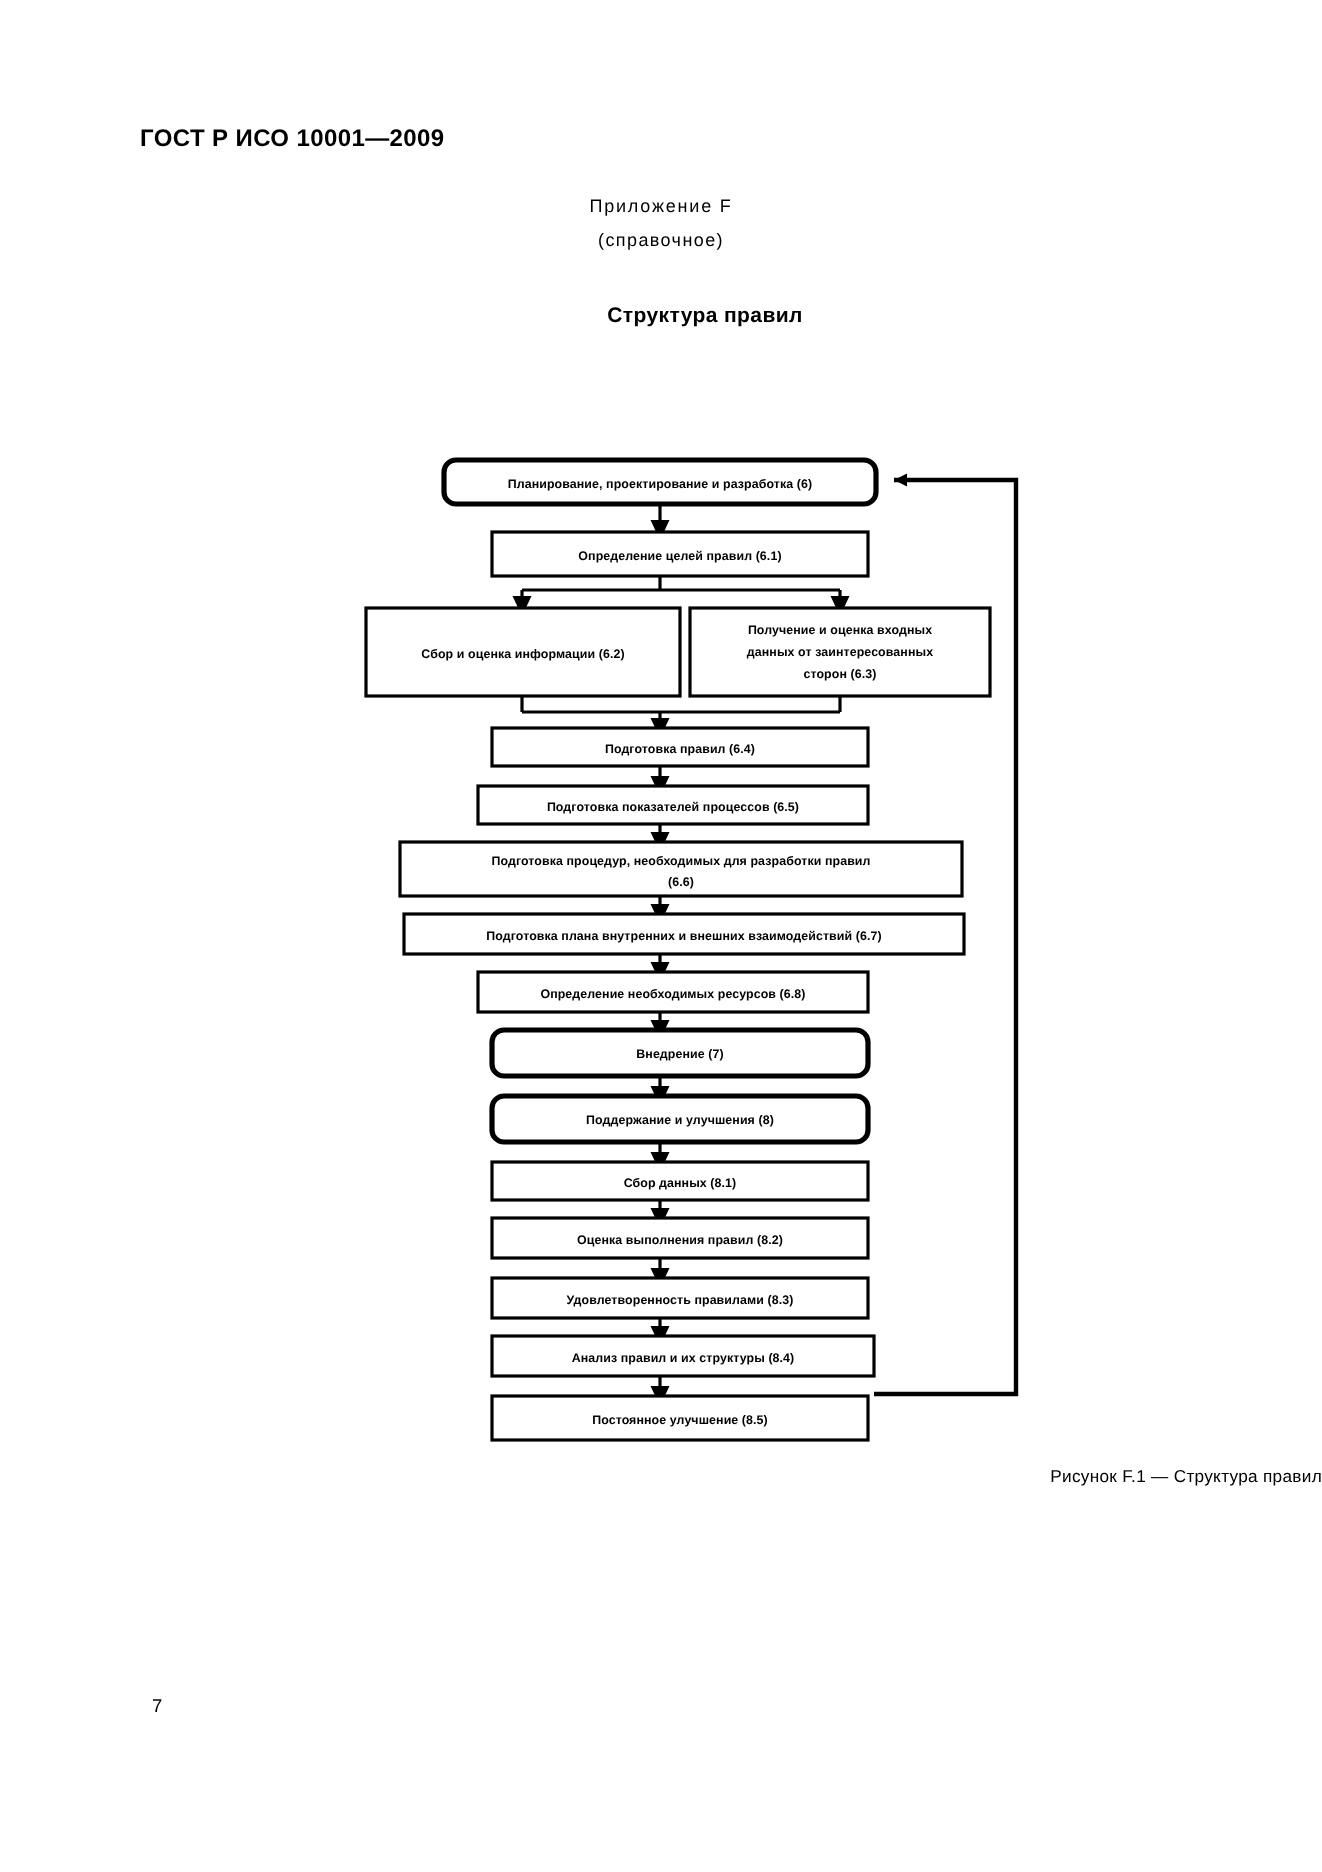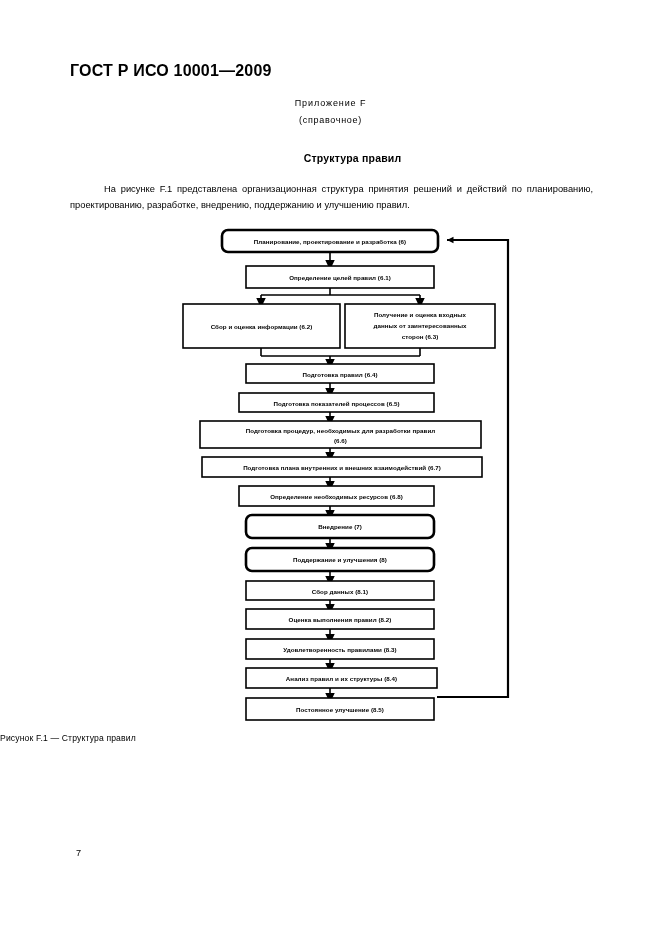--- a/index.html
+++ b/index.html
@@ -20,21 +20,21 @@
     position: absolute;
     inset: 0;
     background: #ffffff;
   }
 
   
   .doc-header {
     position: absolute;
     left: 70px;
     top: 62px;
-    font-size: 16px;
+    font-size: 12px;
     font-weight: bold;
     letter-spacing: 0.2px;
   }
 
   .annex-block {
     position: absolute;
     left: 0;
     right: 0;
     top: 95px;
     text-align: center;
@@ -108,21 +108,21 @@
     stroke-width: 2.2;
     fill: none;
   }
   .arrowhead { fill: #000000; }
 
   .fig-caption {
     position: absolute;
     left: 0;
     right: 0;
     top: 733px;
-    text-align: left;
+    text-align: right;
     font-size: 8.6px;
     letter-spacing: 0.15px;
   }
 
   .page-number {
     position: absolute;
     left: 76px;
     top: 848px;
     font-size: 9.2px;
   }
@@ -134,21 +134,20 @@
 
   <div class="doc-header">ГОСТ Р ИСО 10001—2009</div>
 
   <div class="annex-block">
     <div class="line1">Приложение F</div>
     <div class="line2">(справочное)</div>
   </div>
 
   <div class="section-title">Структура правил</div>
 
-  <div class="intro"><span class="indent"></span><span>На рисунке F.1 представлена организационная структура принятия решений и действий по планированию, проектированию, разработке, внедрению, поддержанию и улучшению правил.</span></div>
 
   <div class="chart">
     <svg width="661" height="936" viewBox="0 0 661 936" xmlns="http://www.w3.org/2000/svg">
       <defs>
         <marker id="ah" markerWidth="7" markerHeight="7" refX="3.2" refY="3" orient="auto">
           <path d="M0,0 L6.4,3 L0,6 z" class="arrowhead"></path>
         </marker>
       </defs>
 
       <line class="connector" x1="330" y1="252" x2="330" y2="265" marker-end="url(#ah)"></line>

